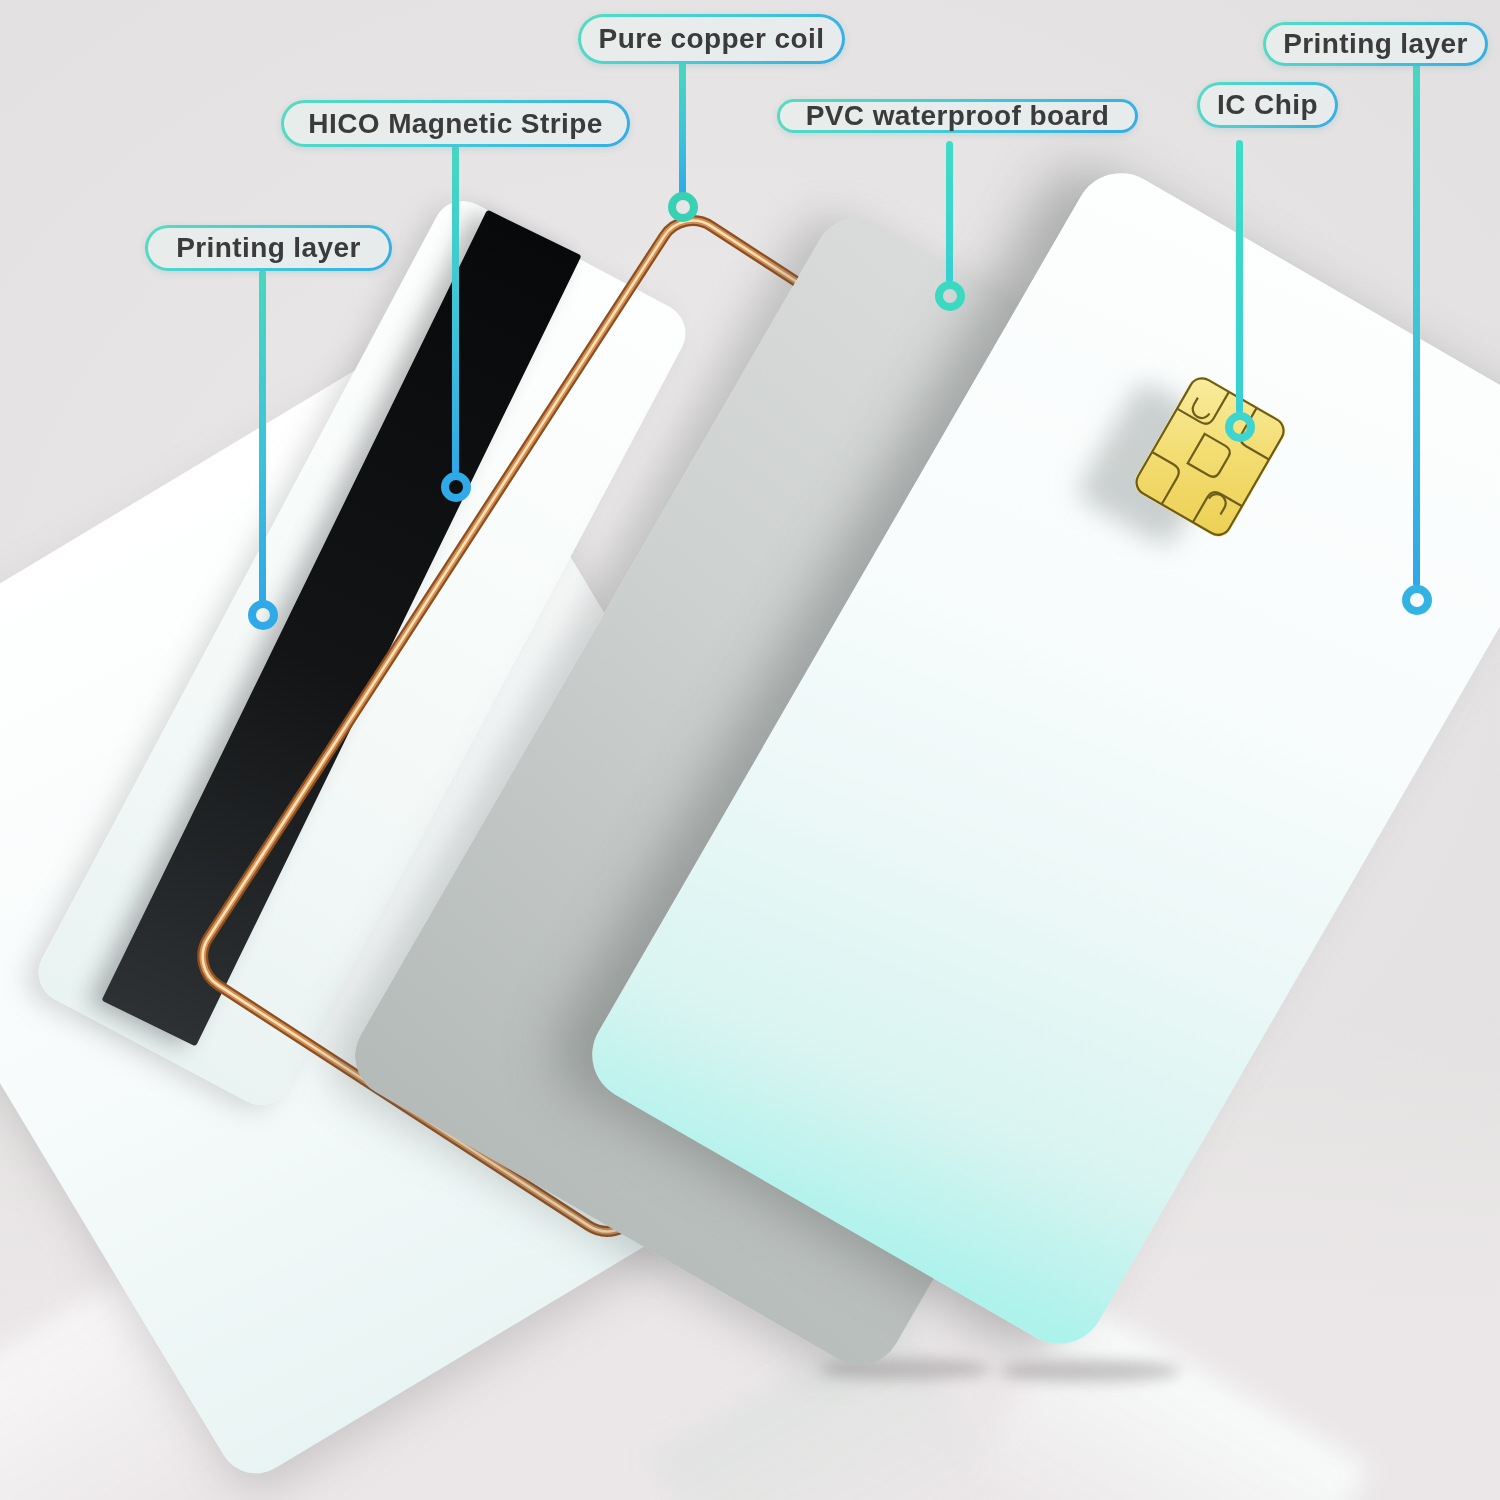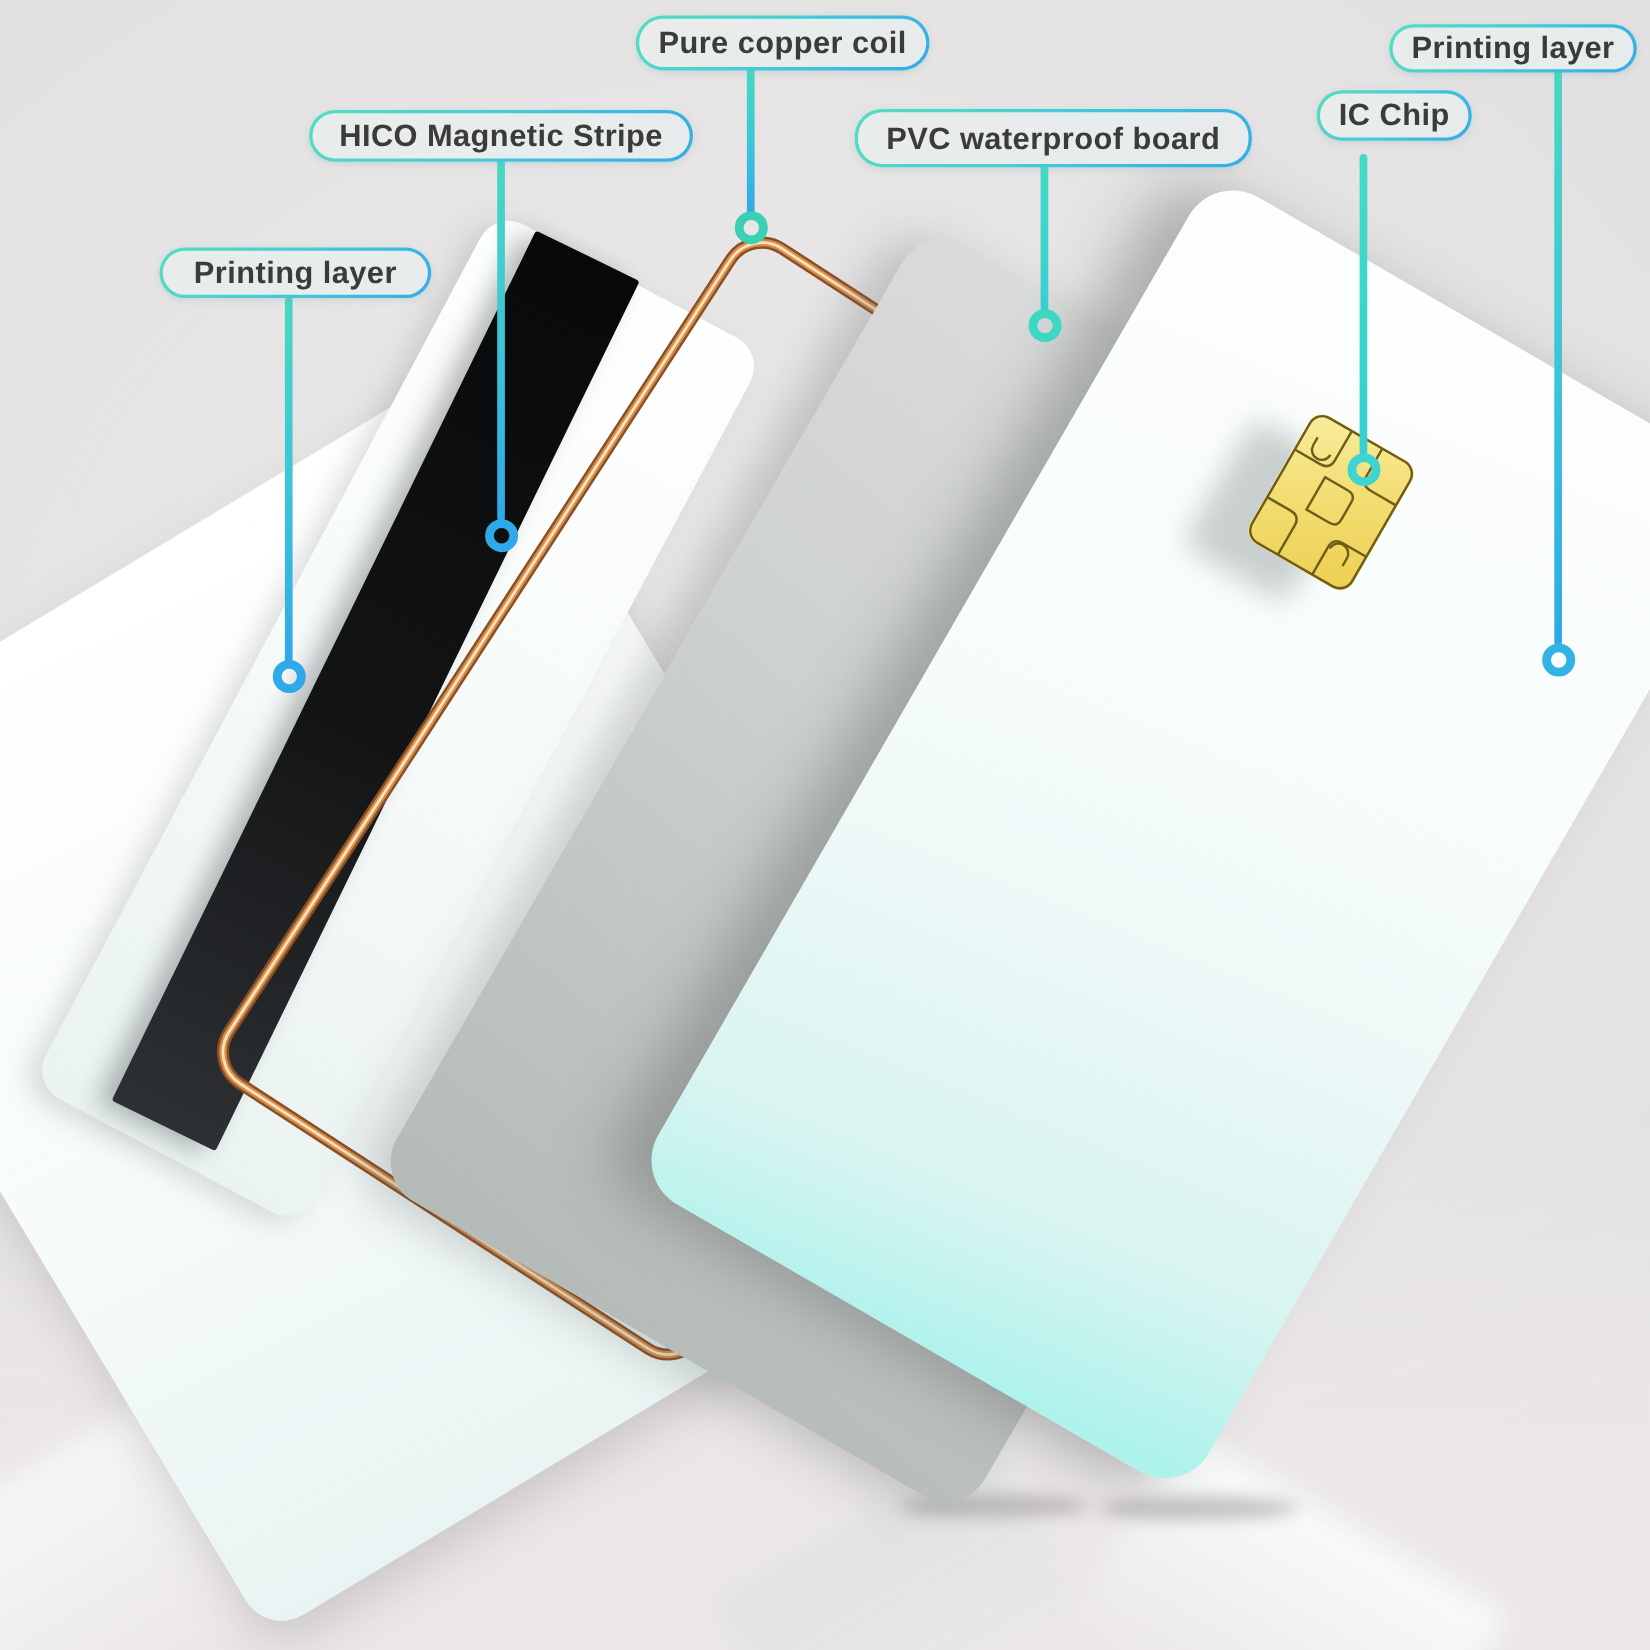--- a/index.html
+++ b/index.html
@@ -146,21 +146,21 @@
   <div class="abs callout" style="left:578px;top:14px;width:267px;height:50px;">
     <div class="callout-inner">
         <span class="callout-text">Pure copper coil</span>
       </div>
   </div>
   <div class="abs callout" style="left:281px;top:100px;width:349px;height:47px;">
     <div class="callout-inner">
         <span class="callout-text">HICO Magnetic Stripe</span>
       </div>
   </div>
-  <div class="abs callout" style="left:777px;top:99px;width:361px;height:53px;">
+  <div class="abs callout" style="left:777px;top:99px;width:361px;height:34px;">
     <div class="callout-inner">
         <span class="callout-text">PVC waterproof board</span>
       </div>
   </div>
   <div class="abs callout" style="left:1197px;top:82px;width:141px;height:46px;">
     <div class="callout-inner">
         <span class="callout-text">IC Chip</span>
       </div>
   </div>
   <div class="abs callout" style="left:1263px;top:22px;width:225px;height:44px;">

